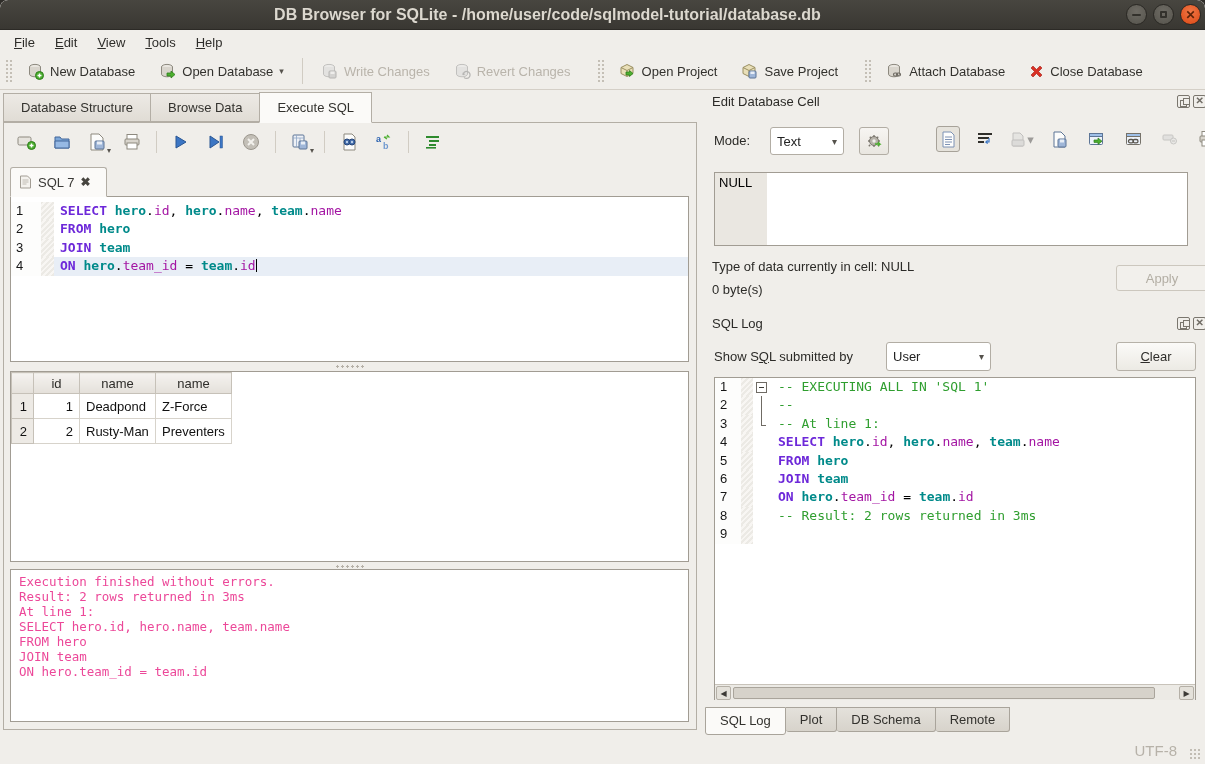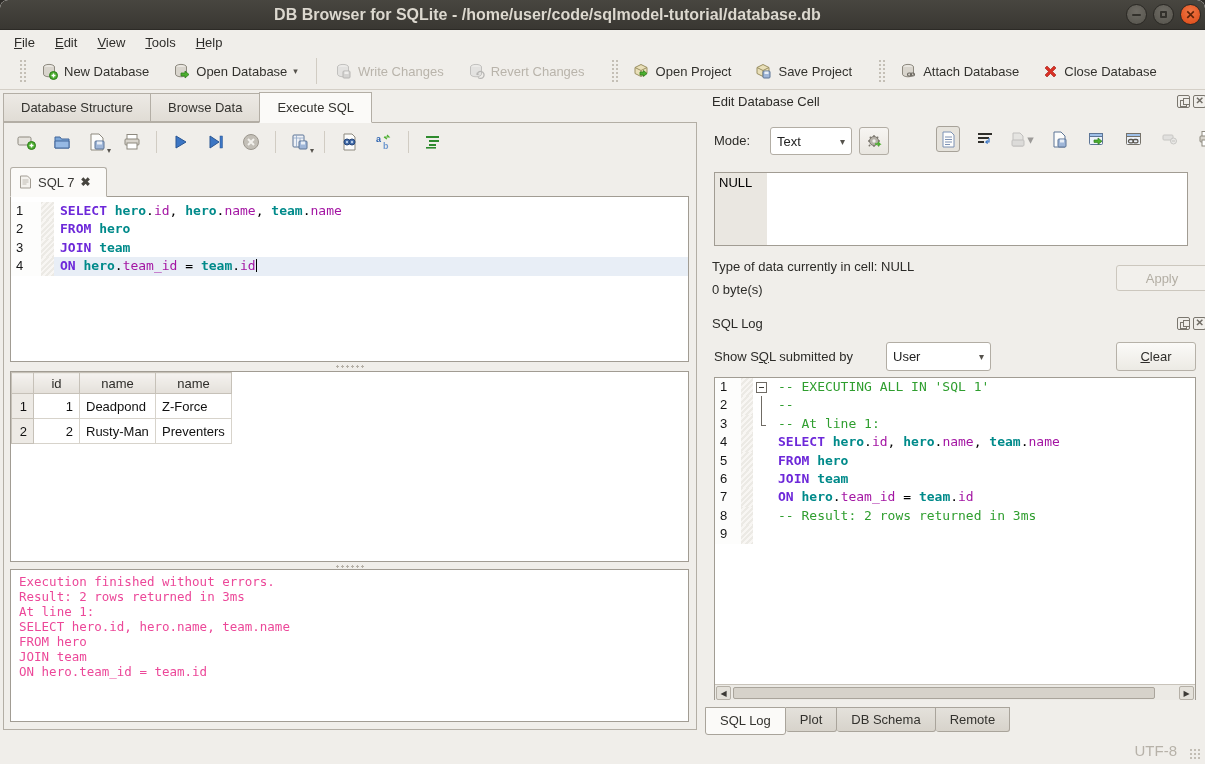--- a/index.html
+++ b/index.html
@@ -20,21 +20,21 @@
   .wbtn.close{background:radial-gradient(circle at 50% 35%,#f07746,#dd4814);}
   .wbtn .bar{width:9px;height:2px;background:#33312c;border-radius:1px;}
   .wbtn .box{width:7px;height:7px;border:2px solid #33312c;border-radius:1px;}
   .wbtn .x{color:#5e2308;font-weight:bold;font-size:12px;line-height:1;}
   
   .menubar{position:absolute;left:0;top:31px;width:100%;height:22px;display:flex;align-items:center;padding-left:4px;}
   .menu-item{padding:2px 10px;color:#2e2d2a;}
   .menu-item u{text-decoration:underline;}
   
   .toolbar{position:absolute;left:0;top:53px;width:100%;height:37px;display:flex;
-    align-items:center;border-bottom:1px solid #d4cfc7;padding-left:16px;}
+    align-items:center;border-bottom:1px solid #d4cfc7;padding-left:2px;}
   .grip{width:7px;height:24px;margin:0 3px;
     background-image:radial-gradient(circle,#c4bfb6 1px,transparent 1.2px);
     background-size:4px 4px;}
   .tsep{width:1px;height:26px;background:#d1ccc3;margin:0 6px;}
   .tbtn{display:flex;align-items:center;gap:6px;padding:5px 12px;border-radius:3px;white-space:nowrap;color:#33322e;}
   .tbtn.disabled{color:#b9b4ab;}
   .tbtn.disabled svg{opacity:.45;filter:grayscale(1);}
   .tbtn svg{display:block;}
   
   .main-tabs{position:absolute;left:3px;top:93px;display:flex;z-index:3;}
@@ -414,21 +414,21 @@
 ON hero.team_id = team.id</pre>
   </div>
 
   <div class="panel-title" style="left:712px;top:94px;">Edit Database Cell</div>
   <div class="panel-icons" style="left:1177px;top:95px;">
     <div class="pic float"></div>
     <div class="pic close"></div>
   </div>
 
   <div class="field-label" style="left:714px;top:133px;">Mode:</div>
-  <div class="combo" style="left:770px;top:127px;width:82px;height:28px;">
+  <div class="combo" style="left:770px;top:127px;width:74px;height:28px;">
     <span>Text</span>
     <span class="caret">▾</span>
   </div>
   <div class="toolbtn" style="left:859px;top:127px;width:30px;height:28px;">
     <svg width="17" height="17" viewBox="0 0 17 17">
         <circle cx="8" cy="8" r="4.5" fill="#b7b3aa" stroke="#7c786f"></circle>
         <circle cx="8" cy="8" r="1.7" fill="#f0eeea"></circle>
         <path d="M8 2v2M8 12v2M2 8h2M12 8h2M3.8 3.8l1.4 1.4M11.8 11.8l1.4 1.4M12.2 3.8l-1.4 1.4M4.2 11.8l-1.4 1.4" stroke="#7c786f" stroke-width="1.4"></path>
         <path d="M9 11h5l-2-2M14 11l-2 2" stroke="#4caf2f" fill="none" stroke-width="1.3"></path>
       </svg>

